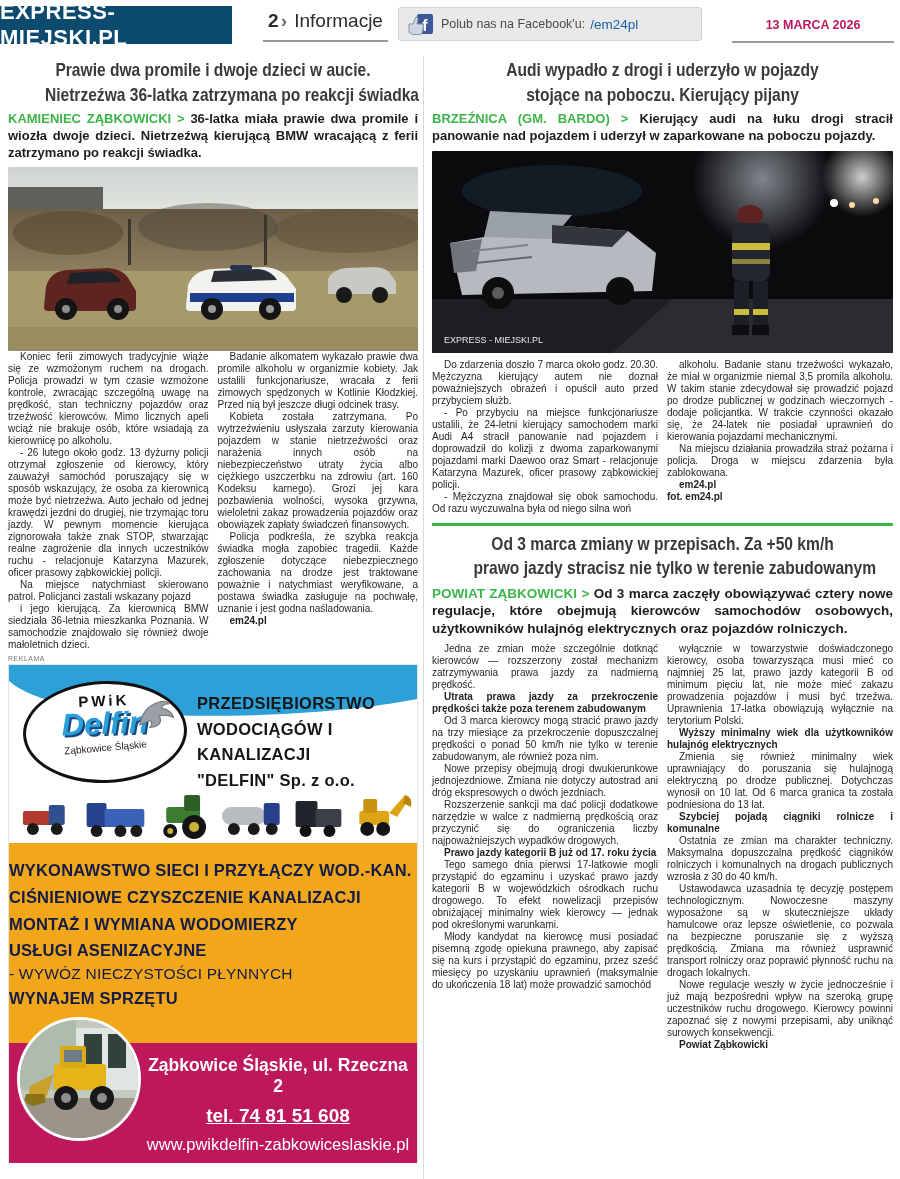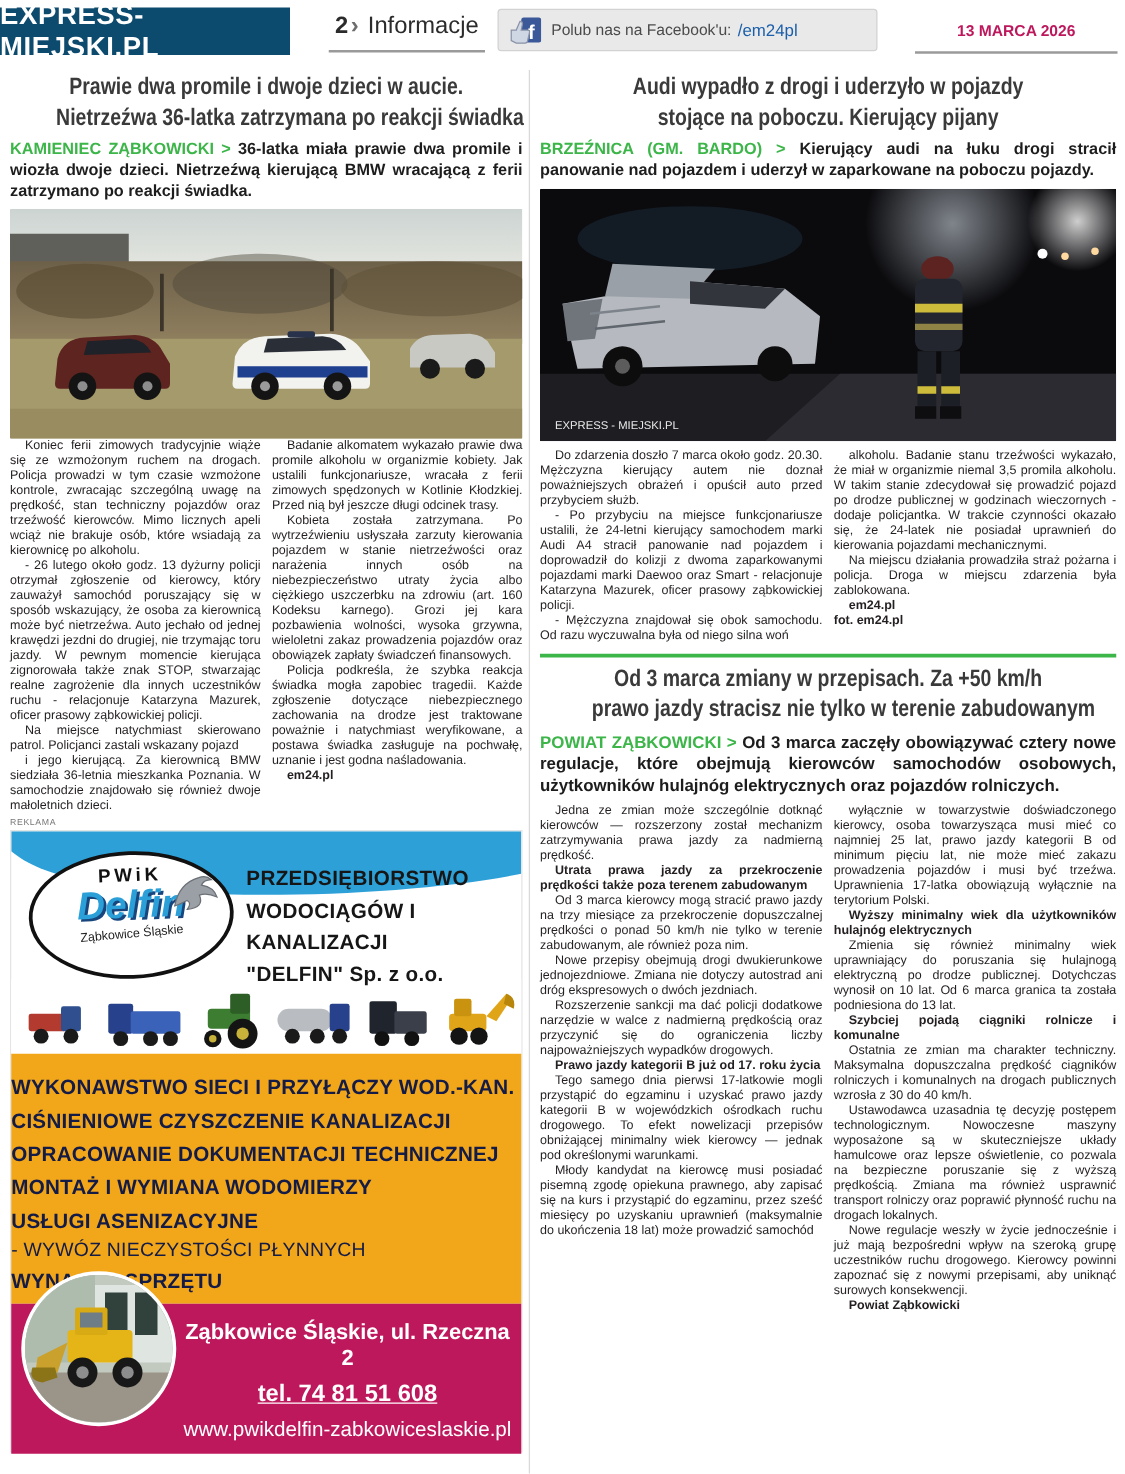--- a/index.html
+++ b/index.html
@@ -231,21 +231,20 @@
           <path d="M382 28 L398 10 L402 14 L390 32 Z" fill="#e0a418"></path>
           <path d="M398 10 q8 2 6 12 l-8 -4 z" fill="#b8860b"></path>
           <circle cx="360" cy="44" r="7" fill="#141414"></circle>
             <circle cx="376" cy="44" r="7" fill="#141414"></circle>
         </svg>
       </div>
 
       <div class="ad-orange">
         <div class="svc">WYKONAWSTWO SIECI I PRZYŁĄCZY WOD.-KAN.</div>
         <div class="svc">CIŚNIENIOWE CZYSZCZENIE KANALIZACJI</div>
-        <div class="svc">OPRACOWANIE DOKUMENTACJI TECHNICZNEJ</div>
         <div class="svc">MONTAŻ I WYMIANA WODOMIERZY</div>
         <div class="svc">USŁUGI ASENIZACYJNE</div>
         <div class="svc light">- WYWÓZ NIECZYSTOŚCI PŁYNNYCH</div>
         <div class="svc">WYNAJEM SPRZĘTU</div>
       </div>
 
       <div class="ad-blue">
         <div class="ad-circle">
           <svg viewBox="0 0 118 118" width="118" height="118">
             <rect width="118" height="118" fill="#c2cac0"></rect>

